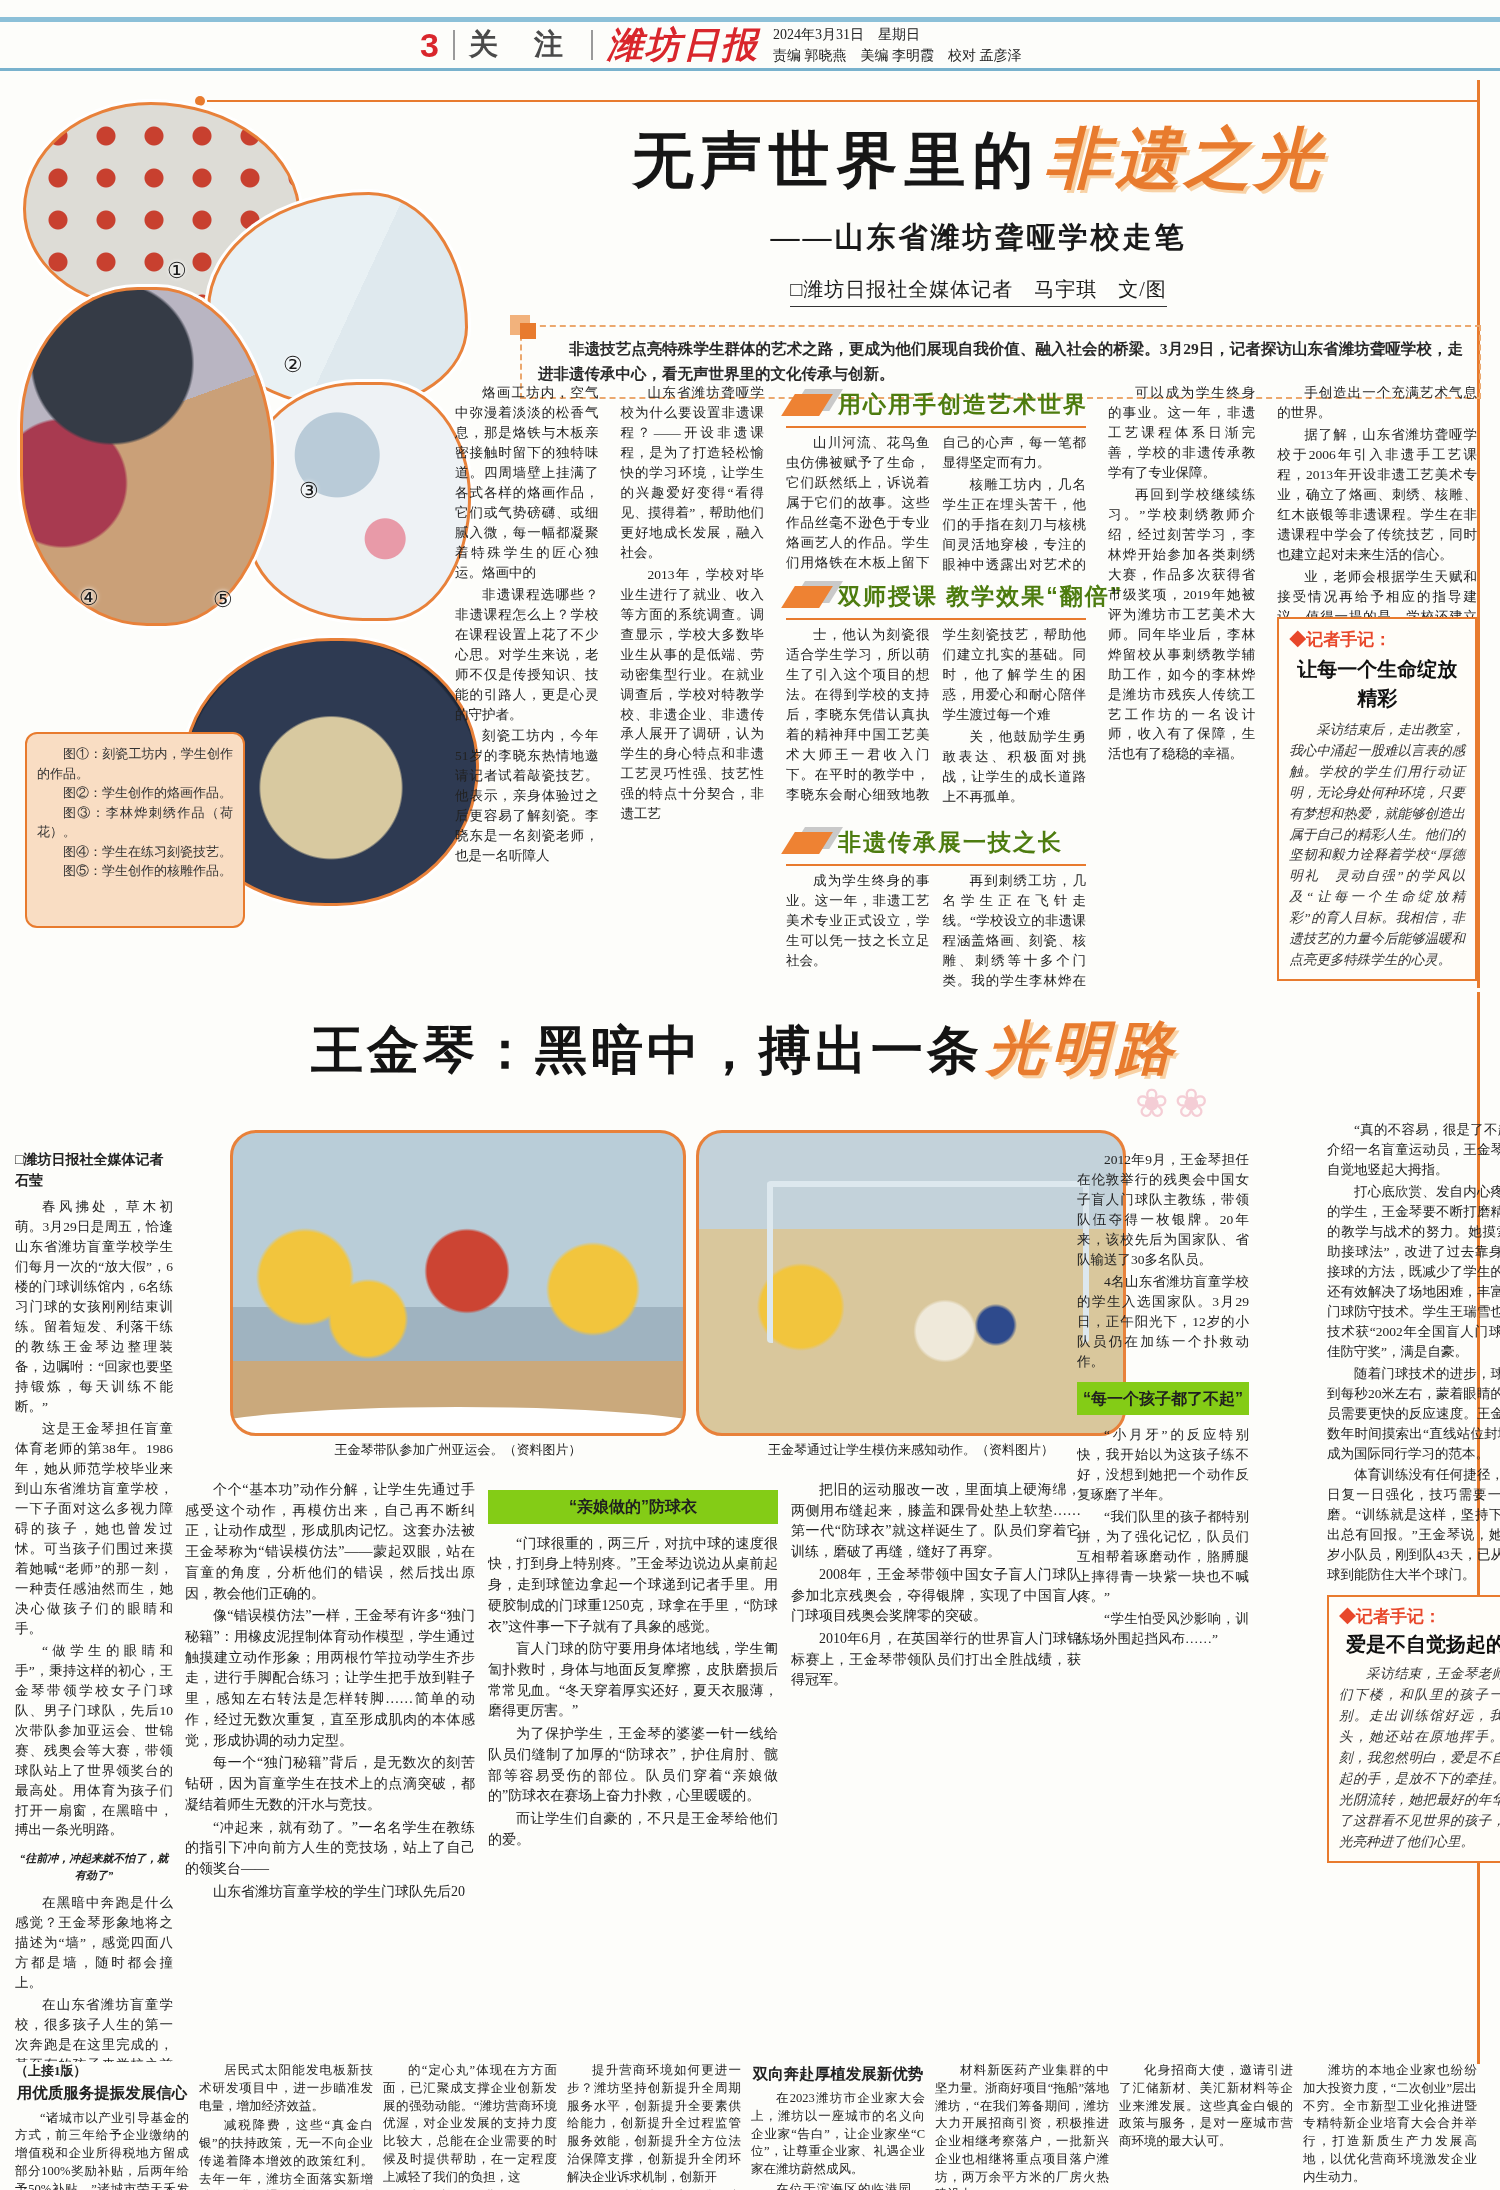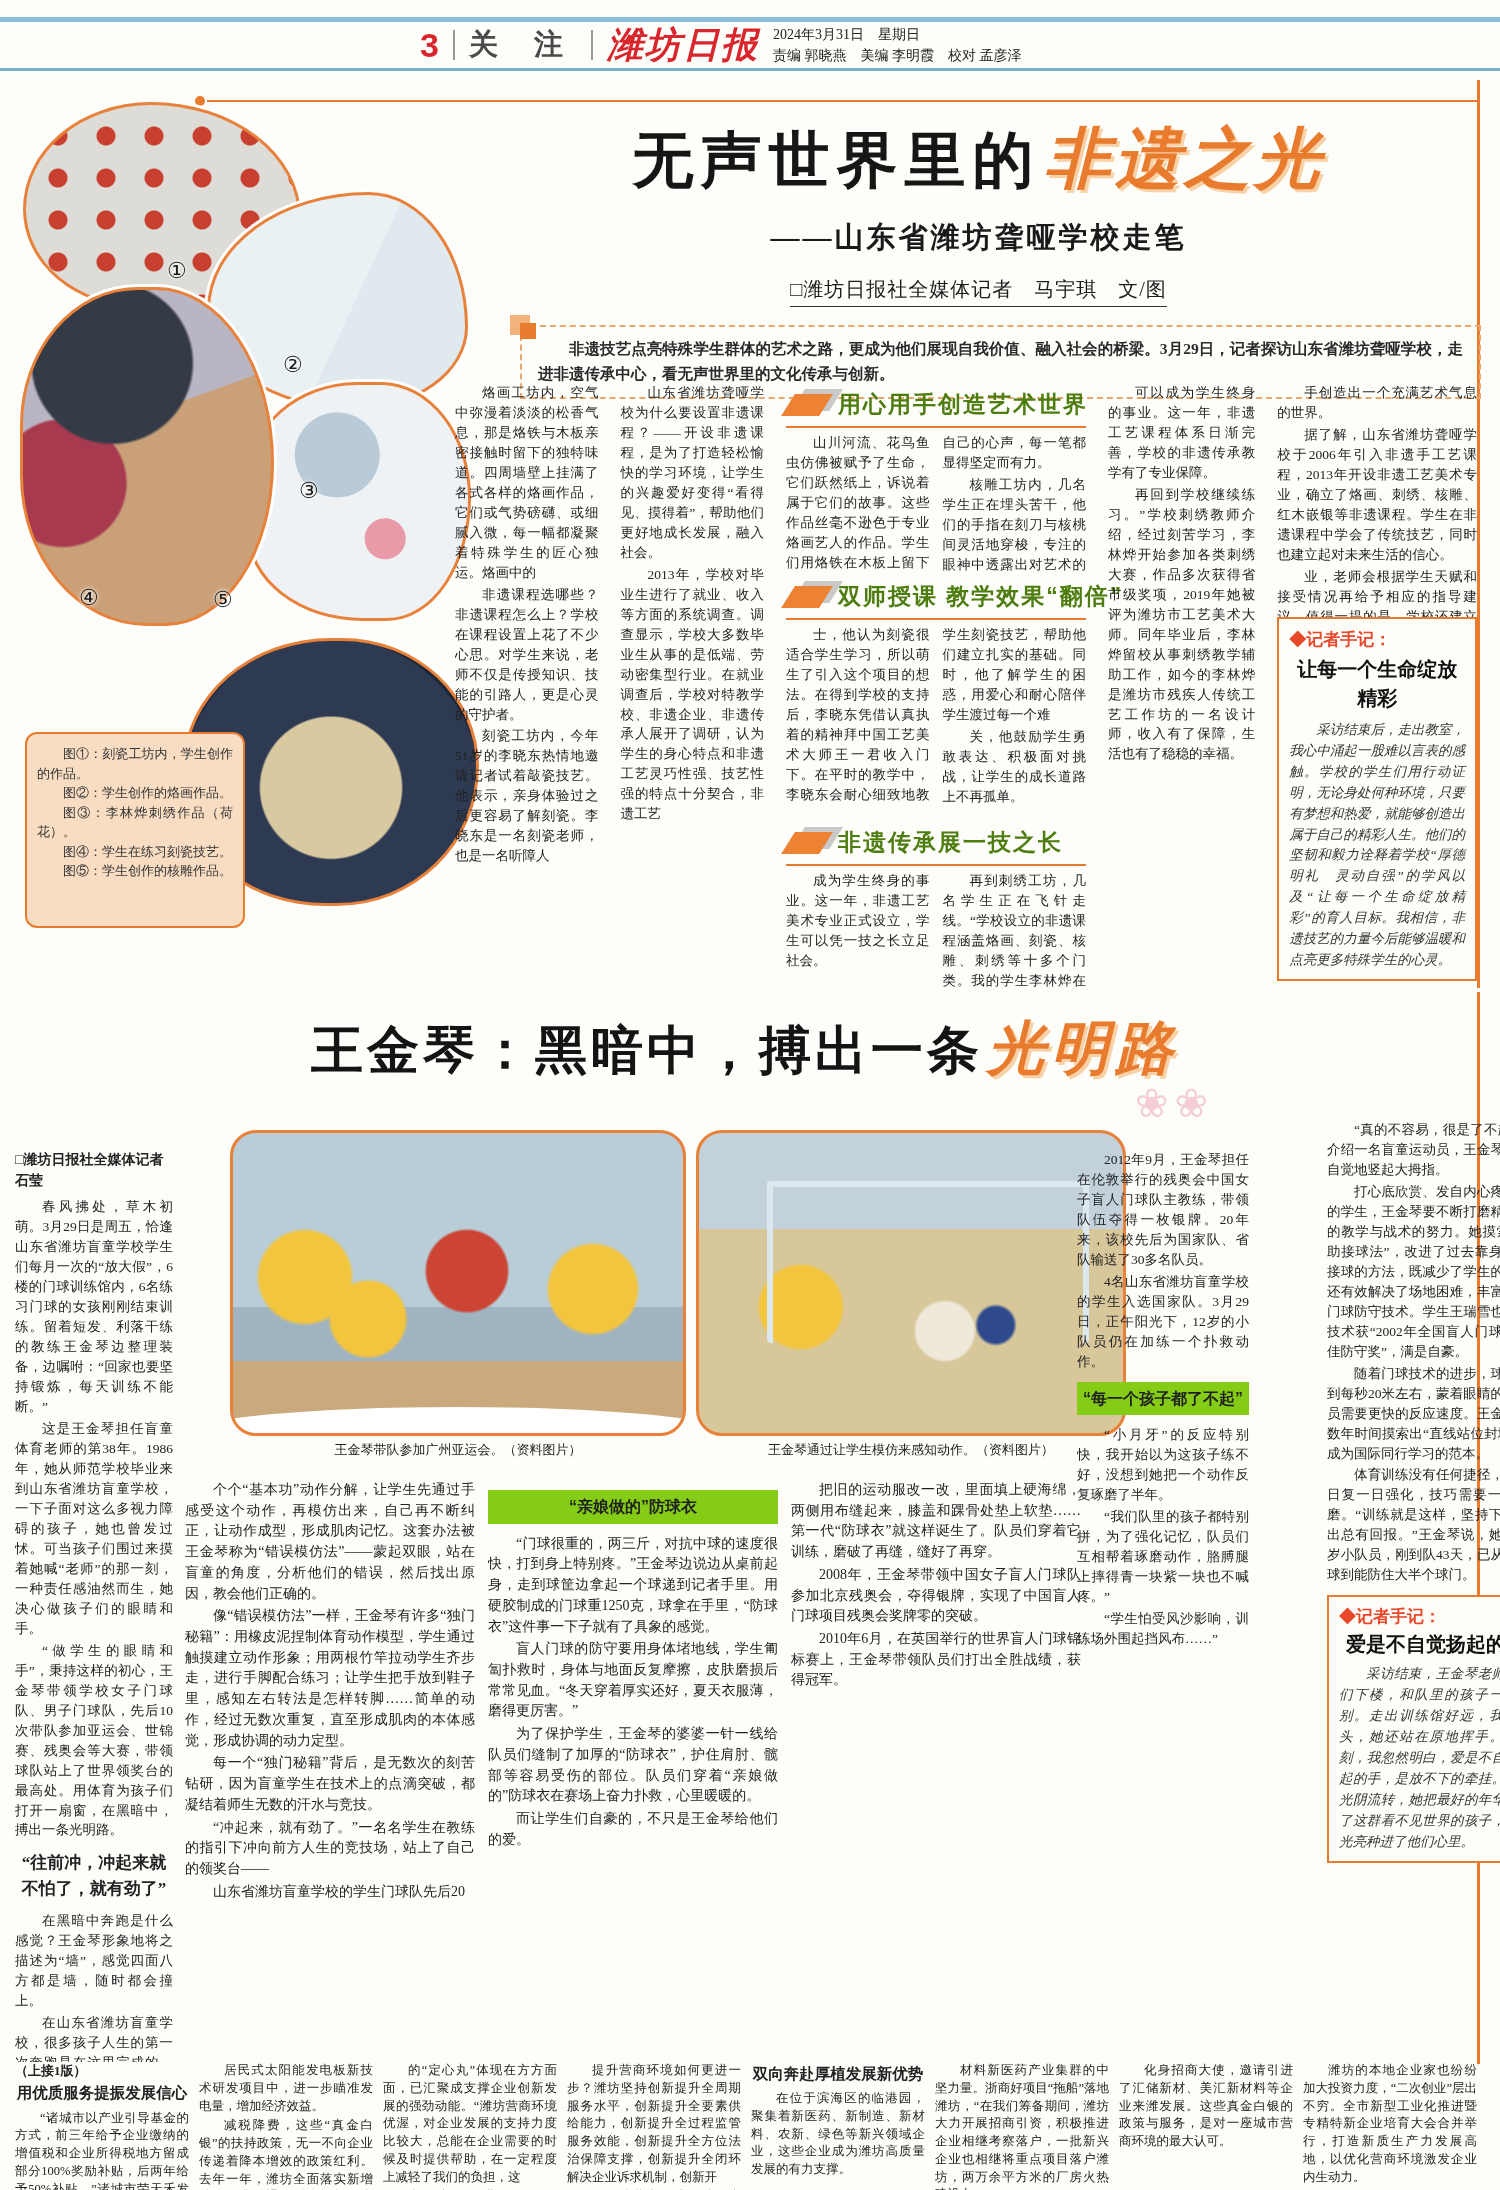--- a/index.html
+++ b/index.html
@@ -56,21 +56,21 @@
   .sec-text{column-count:2;column-gap:13px;column-fill:auto;overflow:hidden;}
   .st1{height:142px;}.st2{height:196px;}.st3{height:120px;}
   
   .a2{position:absolute;top:992px;left:15px;width:1462px;height:1072px;border-right:3px solid #e87b2e;}
   .a2-flower{position:absolute;left:1120px;top:88px;font-size:40px;color:#f3c2cc;letter-spacing:6px;opacity:.8;}
   .a2-titlebox{position:absolute;left:150px;top:18px;width:1160px;text-align:center;white-space:nowrap;}
   .t2-black{font-size:52px;font-weight:900;letter-spacing:4px;color:#141414;}
   .t2-orange{font-size:58px;font-weight:900;font-style:italic;color:#e87b2e;letter-spacing:6px;text-shadow:3px 3px 0 #f8d2a6;}
   .a2-byline{font-size:14px;font-weight:bold;margin-bottom:6px;}
   .a2-left{position:absolute;left:0;top:158px;width:158px;height:912px;}
-  .plain-sub{font-weight:bold;font-size:17px;text-align:center;text-indent:0;margin:10px 0;line-height:1.5;}
+  .plain-sub{font-weight:bold;font-size:11px;text-align:center;text-indent:0;margin:10px 0;line-height:1.5;font-style:italic;}
   .hl-sub{background:#84cc16;font-family:"Liberation Sans",sans-serif;font-weight:bold;font-size:16px;text-align:center;padding:5px 2px;margin:10px 0;color:#1f1f1f;}
   .a2-photos{position:absolute;left:170px;top:138px;width:897px;display:flex;gap:10px;padding-left:45px;}
   .a2-photo{position:relative;height:300px;border:3px solid #e8813a;border-radius:26px;overflow:hidden;}
   .a2-photo.pL{width:450px;background:
       radial-gradient(circle at 16% 48%, #f2c53d 0 11%, transparent 12%),
       radial-gradient(circle at 30% 62%, #f2c53d 0 10%, transparent 11%),
       radial-gradient(circle at 52% 46%, #cc4433 0 14%, transparent 15%),
       radial-gradient(circle at 80% 52%, #f2c53d 0 11%, transparent 12%),
       linear-gradient(#b9cdd8 0 58%, #9fb3c0 58% 76%, #caa97c 76% 100%);}
   .a2-photo.pR{width:424px;background:
@@ -315,20 +315,21 @@
         <p class="para">的“定心丸”体现在方方面面，已汇聚成支撑企业创新发展的强劲动能。“潍坊营商环境优渥，对企业发展的支持力度比较大，总能在企业需要的时候及时提供帮助，在一定程度上减轻了我们的负担，这</p>
         <p class="para">也坚定了企业的发展信心。”潍坊富源增压器有限公司负责人说。</p>
       </div>
     <div class="col">
         <p class="para">提升营商环境如何更进一步？潍坊坚持创新提升全周期服务水平，创新提升全要素供给能力，创新提升全过程监管服务效能，创新提升全方位法治保障支撑，创新提升全闭环解决企业诉求机制，创新开</p>
         <p class="para">展打造营商环境提升版专项行动……以改革破解难题，以法治护航发展，让企业安心扎根、放心投资。</p>
       </div>
     <div class="col">
       <div class="bt-head">双向奔赴厚植发展新优势</div>
       <div>
+          <p class="para">在2023潍坊市企业家大会上，潍坊以一座城市的名义向企业家“告白”，让企业家坐“C位”，让尊重企业家、礼遇企业家在潍坊蔚然成风。</p>
           <p class="para">在位于滨海区的临港园，聚集着新医药、新制造、新材料、农新、绿色等新兴领域企业，这些企业成为潍坊高质量发展的有力支撑。</p>
         </div>
     </div>
     <div class="col">
         <p class="para">材料新医药产业集群的中坚力量。浙商好项目“拖船”落地潍坊，“在我们筹备期间，潍坊大力开展招商引资，积极推进企业相继考察落户，一批新兴企业也相继将重点项目落户潍坊，两万余平方米的厂房火热建设中。”</p>
       </div>
     <div class="col">
         <p class="para">化身招商大使，邀请引进了汇储新材、美汇新材料等企业来潍发展。这些真金白银的政策与服务，是对一座城市营商环境的最大认可。</p>
       </div>
     <div class="col">

